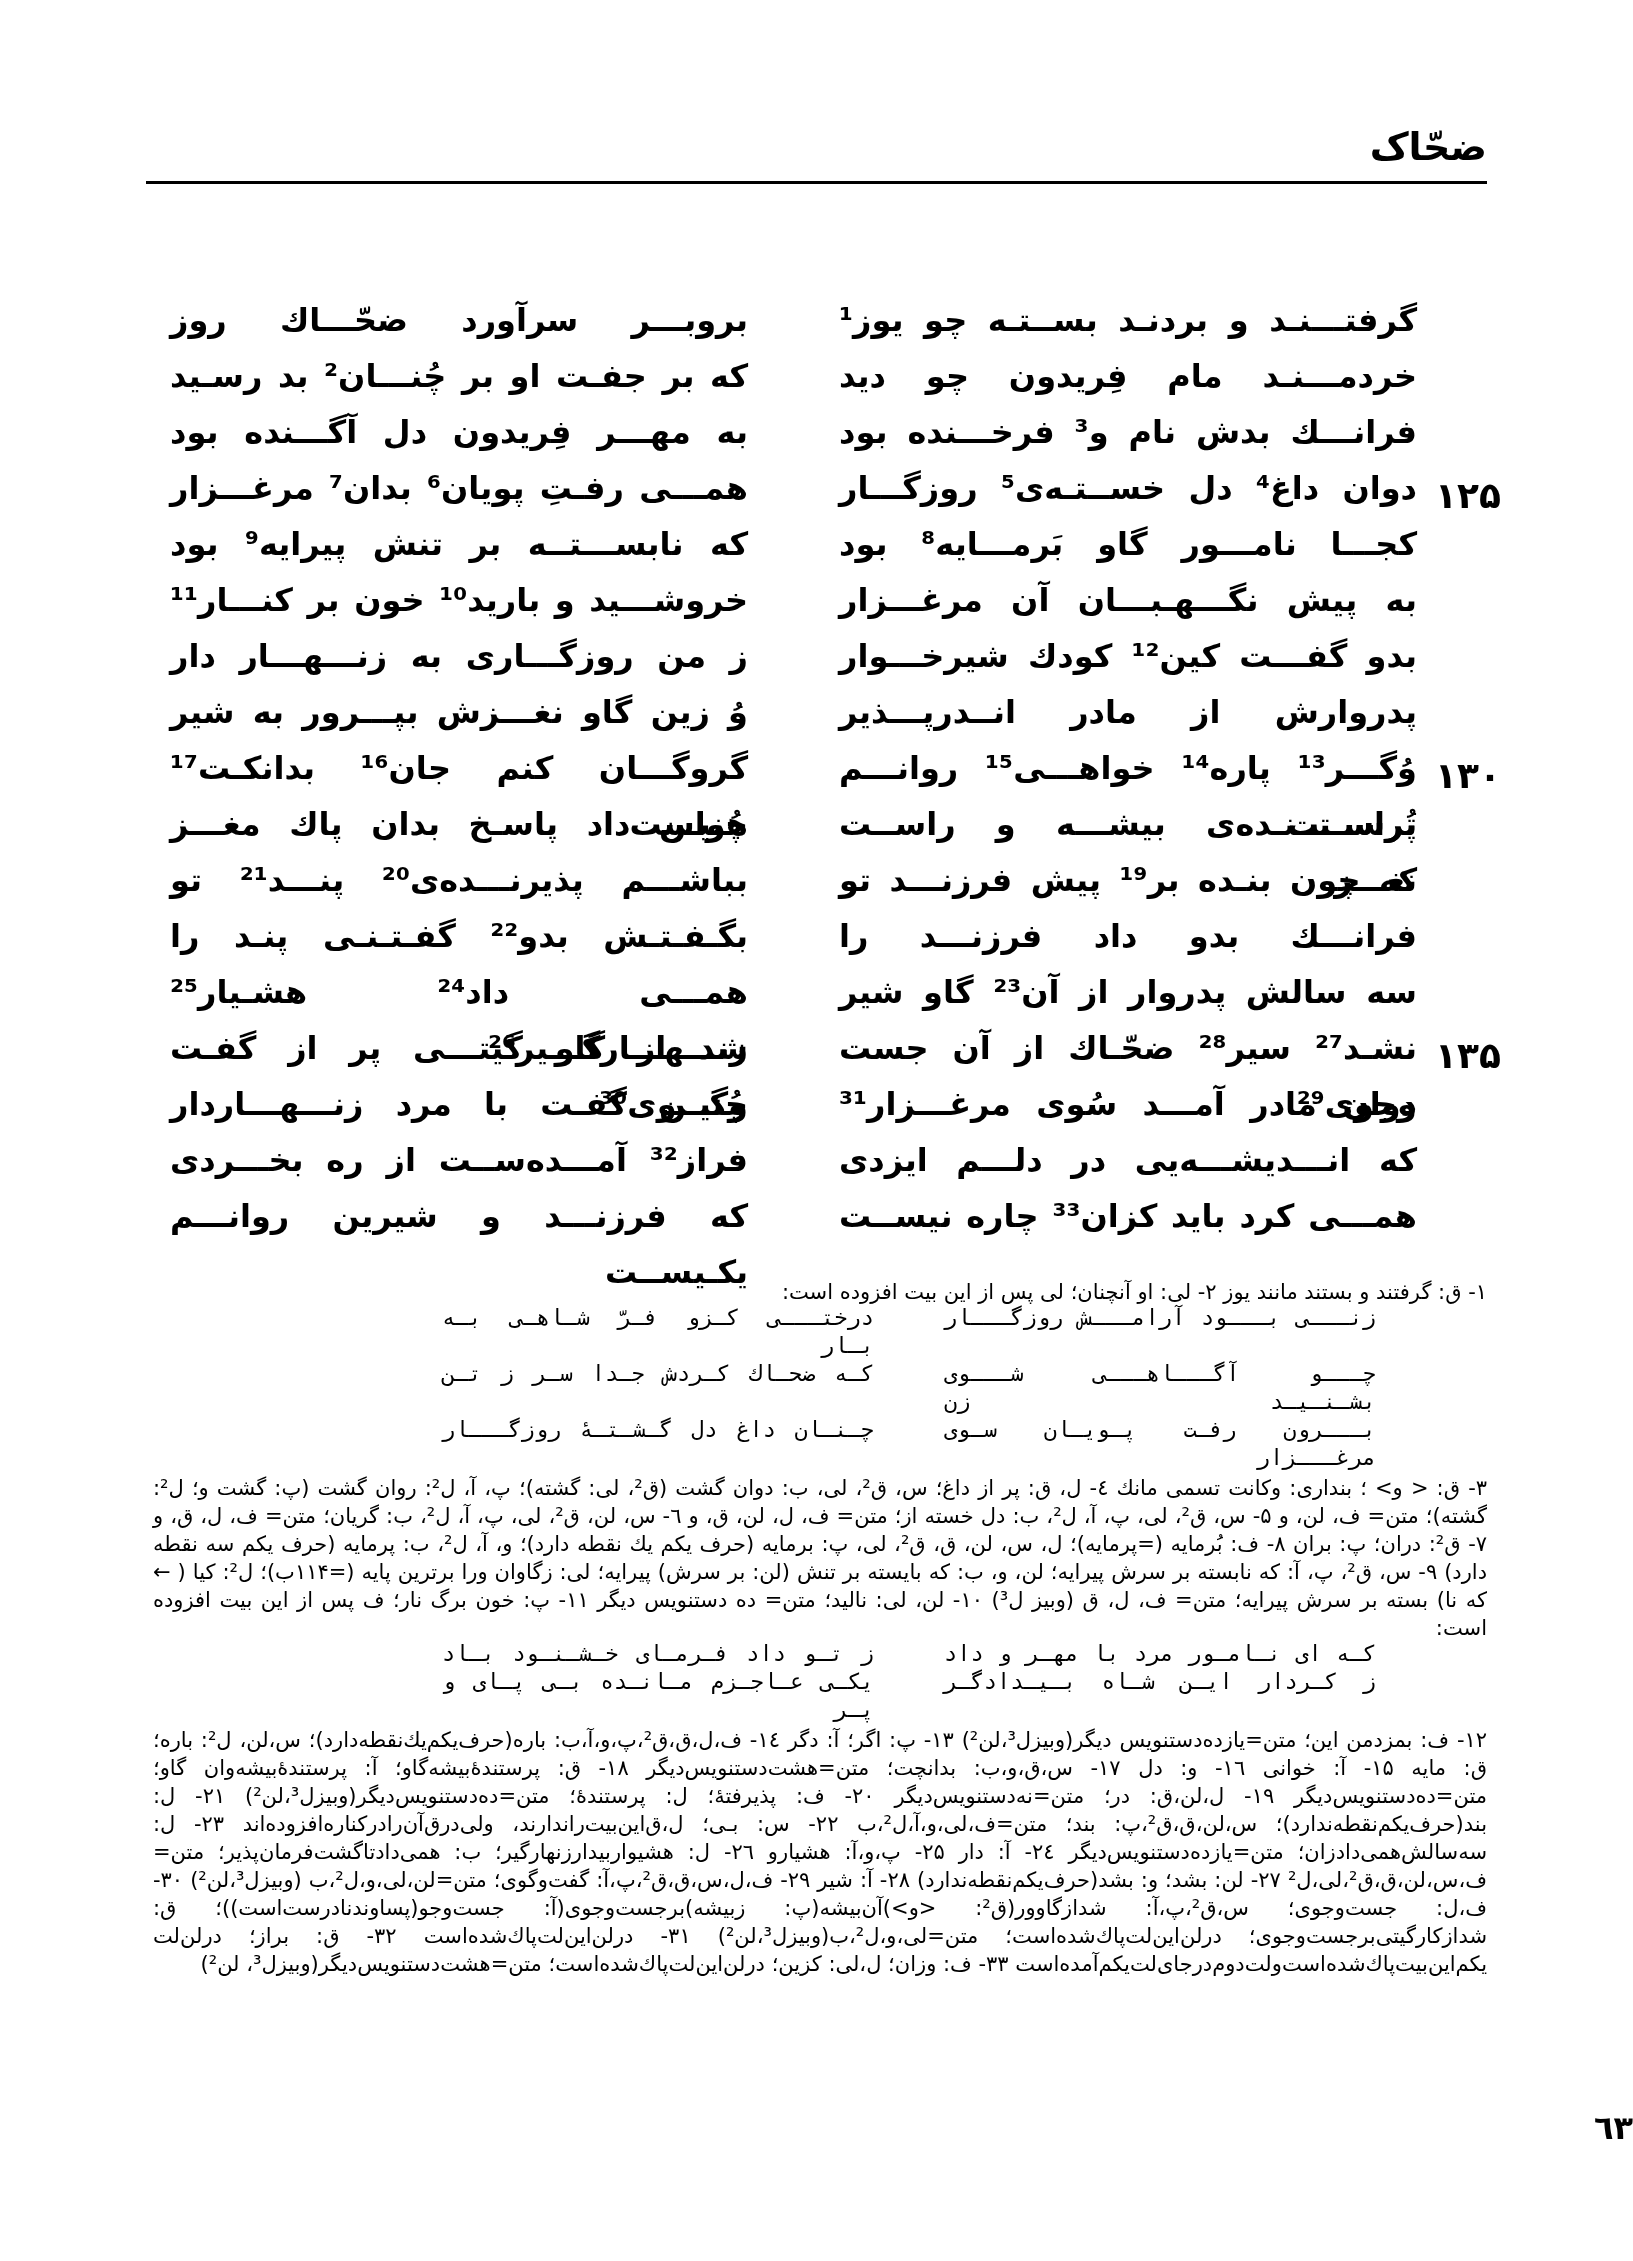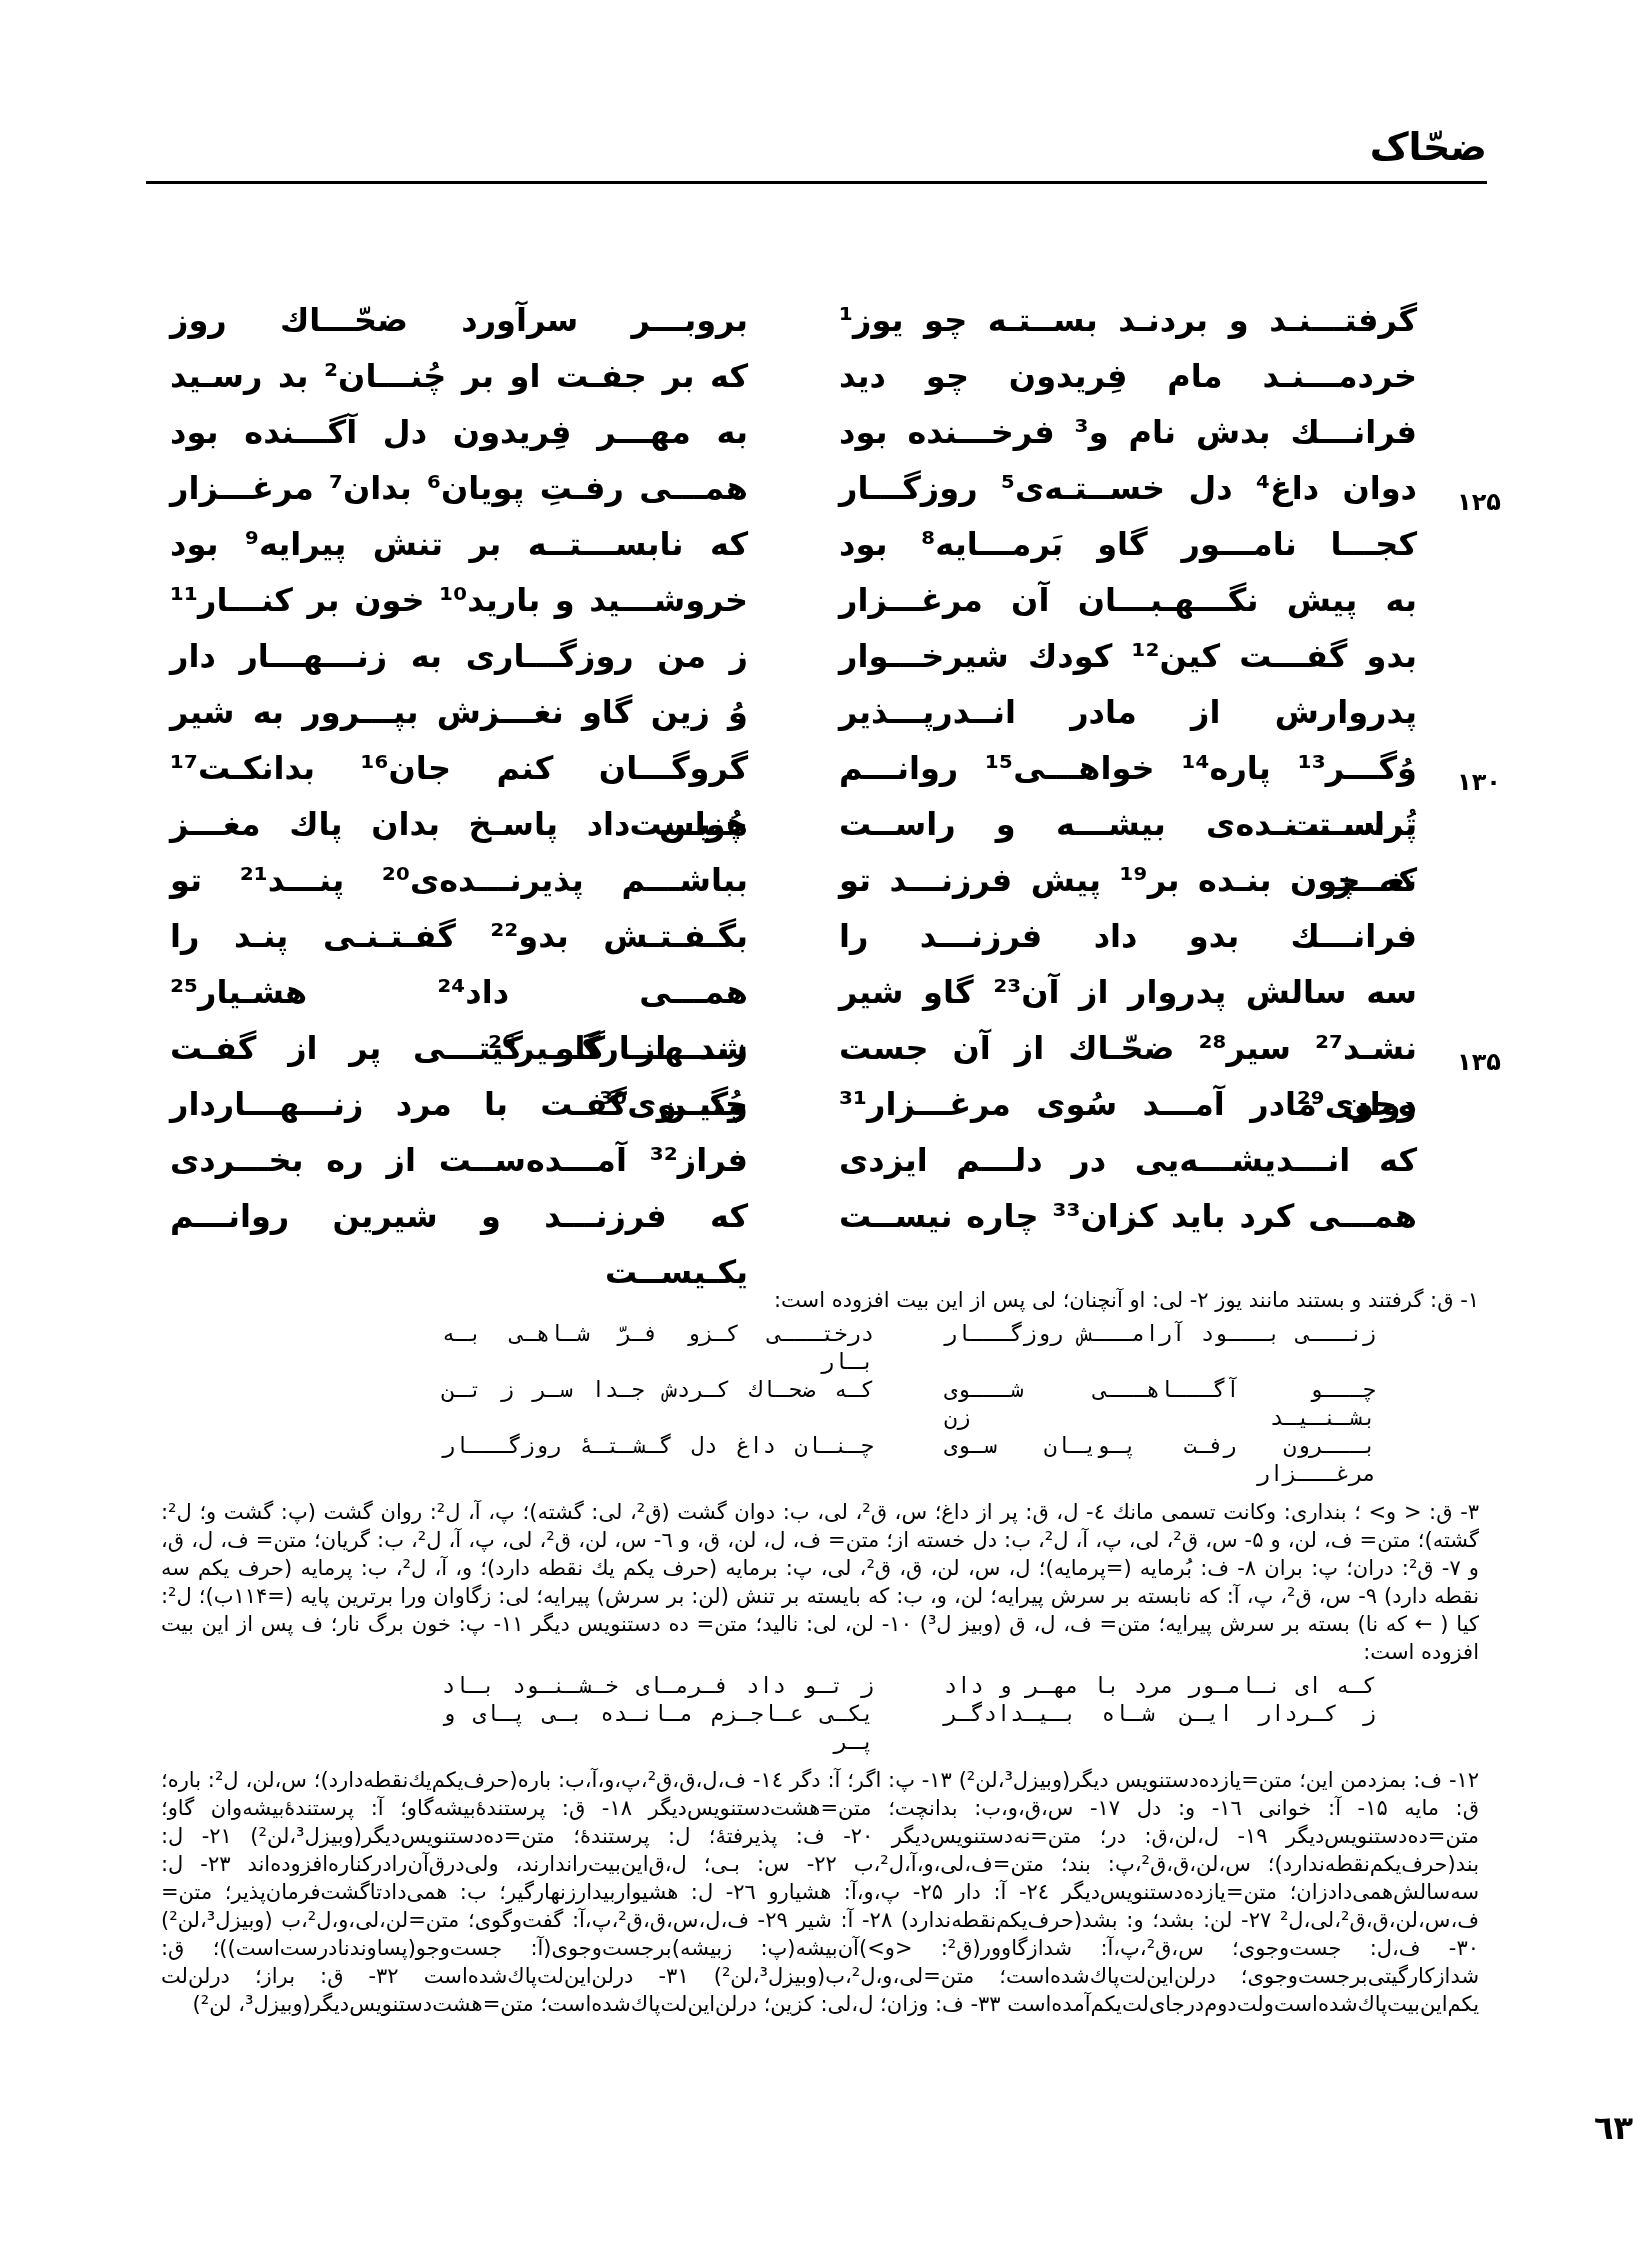--- a/index.html
+++ b/index.html
@@ -14,27 +14,27 @@
     }
     .header-title {
       position: absolute; right: 0; top: 7px;
       font-size: 38px; font-weight: bold;
     }
     .poem {
       position: absolute; top: 292px; left: 230px; right: 132px;
       display: grid; grid-template-columns: 84px 578px 91px 578px; column-gap: 0;
     }
     .vnum, .hemi, .spacer { height: 56px; display: flex; align-items: flex-end; font-size: 32px; font-weight: bold; }
-    .vnum { justify-content: flex-start; font-size: 24px; }
+    .vnum { justify-content: flex-start; font-size: 36px; }
     .hemi { justify-content: space-between; text-align: justify; text-align-last: justify; display: block; line-height: 56px; }
     .footnotes {
       position: absolute; top: 1278px; left: 153px; right: 146px;
       font-size: 21px; line-height: 28px; text-align: justify;
     }
-    .fn-par { margin: 8px; }
+    .fn-par { margin: 0; }
     .fn-verse {
       display: grid; grid-template-columns: 432px 432px; column-gap: 70px;
       margin-right: 111px; font-size: 22px; line-height: 28px;
     }
     .fn-verse span { text-align: justify; text-align-last: justify; display: block; font-family: Liberation Mono, monospace; }
     .page-number {
       position: absolute; top: 2109px; left: 0; right: 0; text-align: right;
       font-size: 32px; font-weight: bold; direction: rtl;
     }
   </style>

